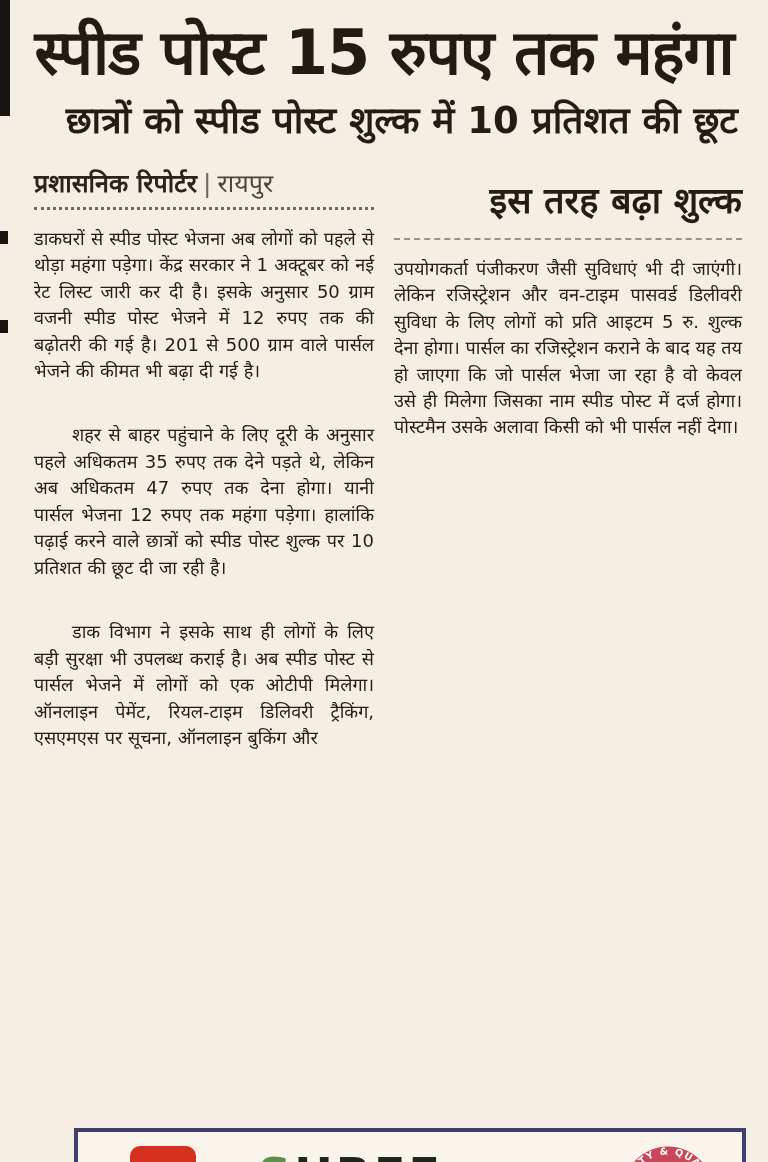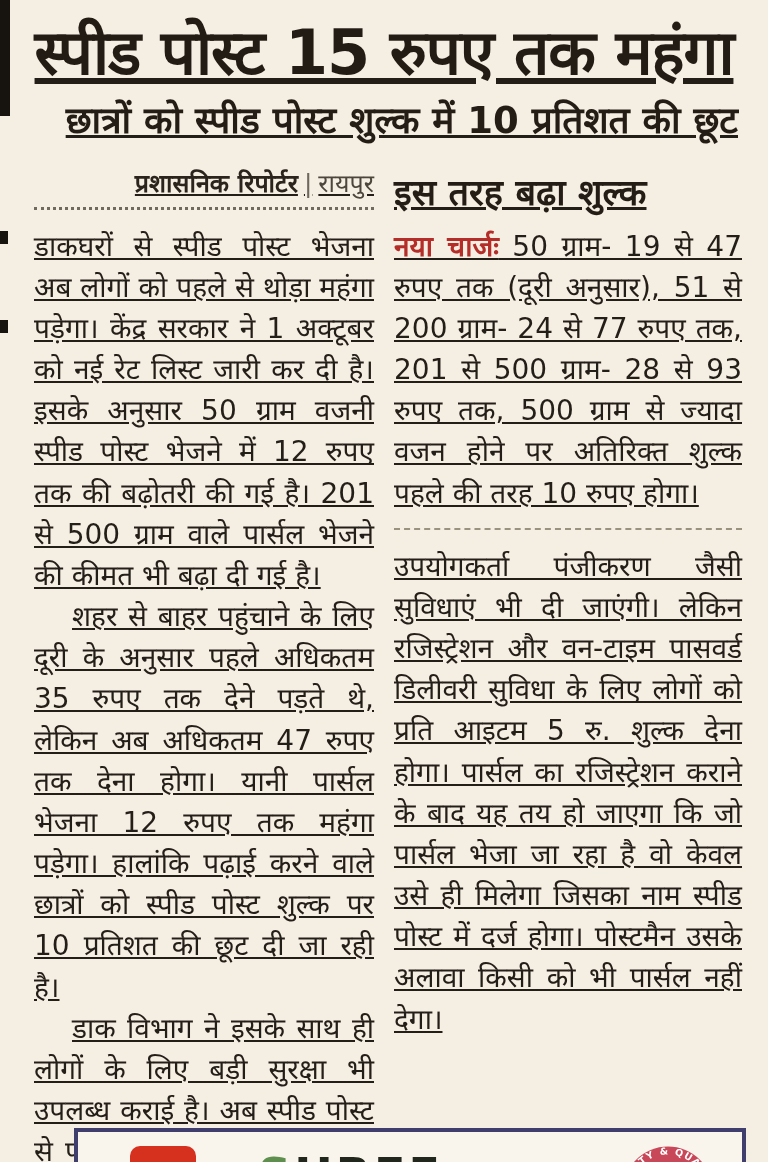--- a/index.html
+++ b/index.html
@@ -3,21 +3,20 @@
 <meta charset="utf-8">
 <style>
   html,body{margin:0;padding:0;}
   .page{
     position:relative;
     width:768px;height:1162px;
     background:#f5eee3;
     overflow:hidden;
     font-family:"DejaVu Sans",sans-serif;
     color:#241e18;
-    text-decoration:underline;
   }
   
   .artifact{position:absolute;background:#17130f;}
   .artifact.a1{left:0;top:0;width:10px;height:116px;}
   .artifact.a2{left:0;top:231px;width:8px;height:13px;}
   .artifact.a3{left:0;top:320px;width:8px;height:13px;}
 
   .headline{
     margin:12px 18px 0 18px;
     text-align:center;
@@ -38,46 +37,46 @@
   .columns{
     display:flex;
     gap:20px;
     padding:12px 26px 0 34px;
     align-items:flex-start;
   }
   .col-left{width:340px;flex:none;}
   .col-right{flex:1;min-width:0;}
 
   .byline{
-    text-align:right;
+    text-align:left;
     font-size:25px;
     margin:8px 0 8px 0;
     white-space:nowrap;
   }
   .byline .reporter{font-weight:700;color:#2a241d;}
   .byline .sep{color:#6d675e;font-weight:400;padding:0 6px;}
   .byline .place{font-weight:400;color:#4c463d;}
   .dotted-rule{
     border:none;
     border-bottom:3px dotted #6f695f;
     margin:0 0 16px 0;
   }
   .body-text{
-    font-size:28px;
+    font-size:18px;
     line-height:1.47;
     text-align:justify;
     margin:0;
   }
-  .indent{text-indent:38px;}
+  .indent{text-indent:38px;margin-top:38px;}
 
   .fee-box-title{
     font-size:36px;
     font-weight:700;
-    text-align:left;
-    margin:10px 0 10px 0;
+    text-align:right;
+    margin:18px 0 10px 0;
     color:#241d16;
   }
   .charge-label{
     color:#b42d28;
     font-weight:700;
   }
   .dashed-rule{
     border:none;
     border-top:2px dashed #99927f;
     margin:14px 0 16px 0;
@@ -136,21 +135,20 @@
         <span class="reporter">प्रशासनिक रिपोर्टर</span><span class="sep">|</span><span class="place">रायपुर</span>
       </div>
       <hr class="dotted-rule">
       <p class="body-text">डाकघरों से स्पीड पोस्ट भेजना अब लोगों को पहले से थोड़ा महंगा पड़ेगा। केंद्र सरकार ने 1 अक्टूबर को नई रेट लिस्ट जारी कर दी है। इसके अनुसार 50 ग्राम वजनी स्पीड पोस्ट भेजने में 12 रुपए तक की बढ़ोतरी की गई है। 201 से 500 ग्राम वाले पार्सल भेजने की कीमत भी बढ़ा दी गई है।</p>
       <p class="body-text indent">शहर से बाहर पहुंचाने के लिए दूरी के अनुसार पहले अधिकतम 35 रुपए तक देने पड़ते थे, लेकिन अब अधिकतम 47 रुपए तक देना होगा। यानी पार्सल भेजना 12 रुपए तक महंगा पड़ेगा। हालांकि पढ़ाई करने वाले छात्रों को स्पीड पोस्ट शुल्क पर 10 प्रतिशत की छूट दी जा रही है।</p>
       <p class="body-text indent">डाक विभाग ने इसके साथ ही लोगों के लिए बड़ी सुरक्षा भी उपलब्ध कराई है। अब स्पीड पोस्ट से पार्सल भेजने में लोगों को एक ओटीपी मिलेगा। ऑनलाइन पेमेंट, रियल-टाइम डिलिवरी ट्रैकिंग, एसएमएस पर सूचना, ऑनलाइन बुकिंग और</p>
     </div>
 
     <div class="col-right">
       <div class="fee-box-title">इस तरह बढ़ा शुल्क</div>
-      <p class="body-text"><span class="charge-label">नया चार्जः</span><span> 50 ग्राम- 19 से 47 रुपए तक (दूरी अनुसार), 51 से 200 ग्राम- 24 से 77 रुपए तक, 201 से 500 ग्राम- 28 से 93 रुपए तक, 500 ग्राम से ज्यादा वजन होने पर अतिरिक्त शुल्क पहले की तरह 10 रुपए होगा।</span></p>
       <hr class="dashed-rule">
       <p class="body-text">उपयोगकर्ता पंजीकरण जैसी सुविधाएं भी दी जाएंगी। लेकिन रजिस्ट्रेशन और वन-टाइम पासवर्ड डिलीवरी सुविधा के लिए लोगों को प्रति आइटम 5 रु. शुल्क देना होगा। पार्सल का रजिस्ट्रेशन कराने के बाद यह तय हो जाएगा कि जो पार्सल भेजा जा रहा है वो केवल उसे ही मिलेगा जिसका नाम स्पीड पोस्ट में दर्ज होगा। पोस्टमैन उसके अलावा किसी को भी पार्सल नहीं देगा।</p>
     </div>
 
   </div>
 
   <div class="ad-banner">
     <div class="ad-logo"></div>
     <div class="ad-brand"><span class="initial">S</span><span>HREE</span></div>
     <svg class="badge" viewBox="0 0 110 110">

